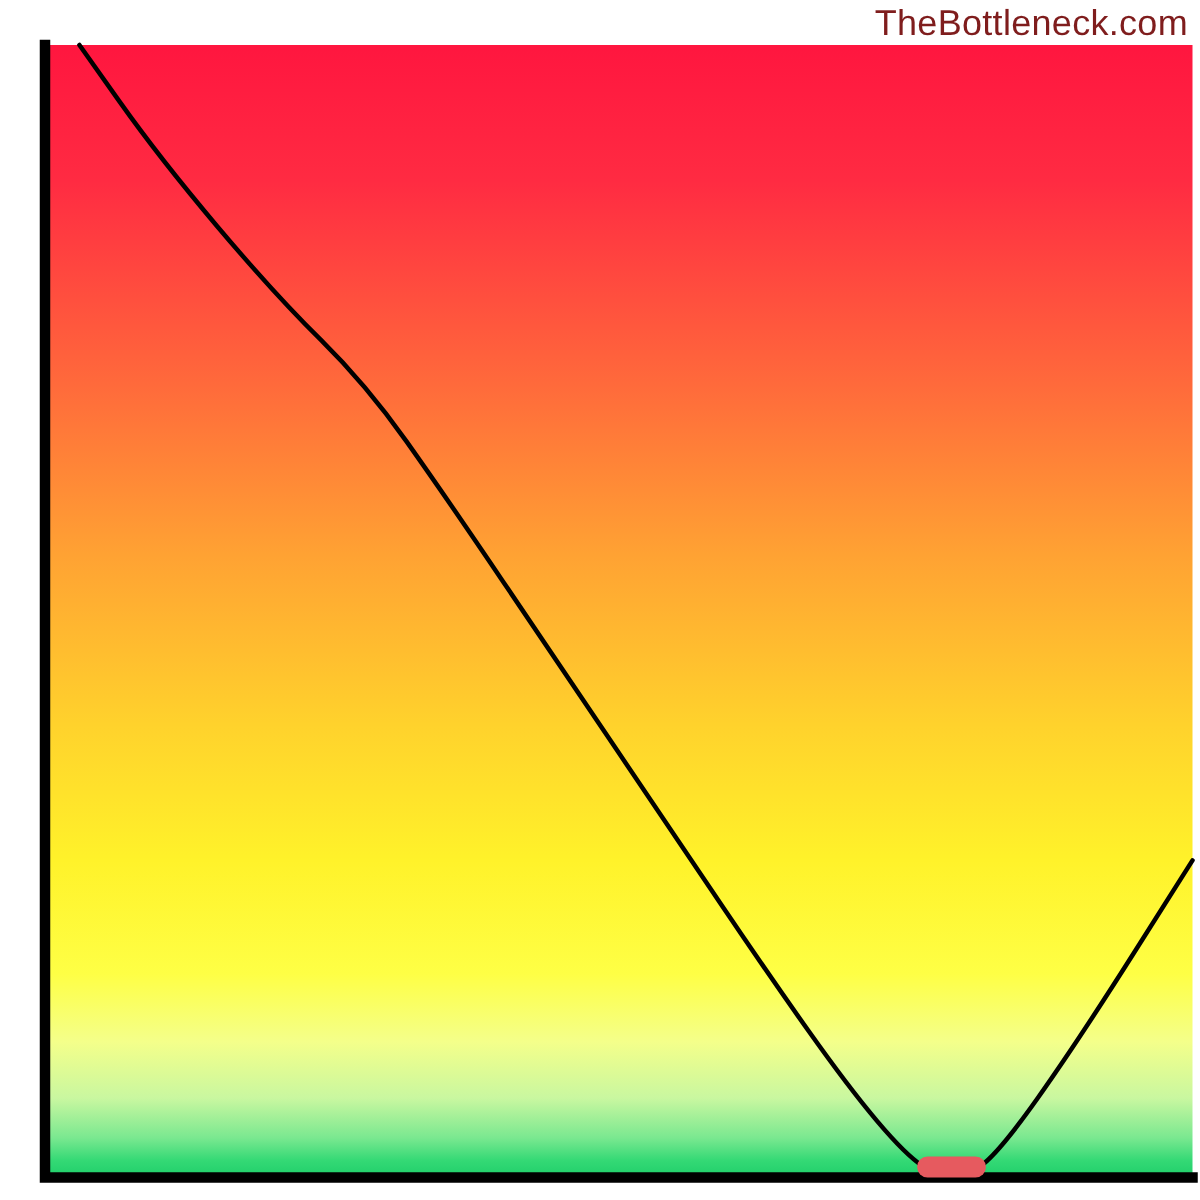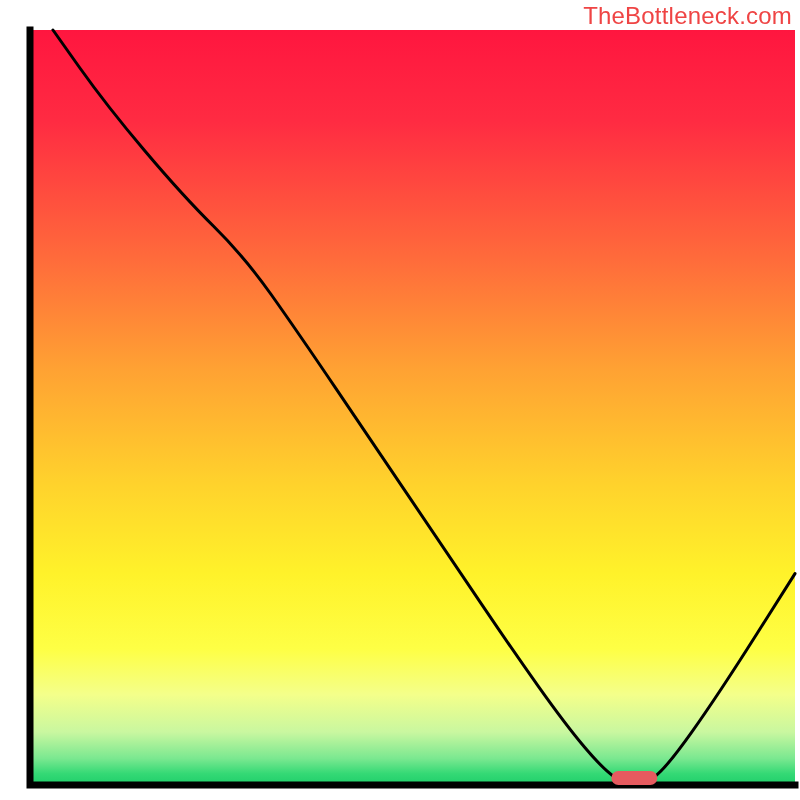--- a/index.html
+++ b/index.html
@@ -12,21 +12,21 @@
   }
   .wrap {
     position: relative;
     width: 800px;
     height: 800px;
   }
   .watermark {
     position: absolute;
     top: 2px;
     right: 8px;
-    color: #ef4444;
+    color: #7f1d1d;
     font-size: 24px;
     font-weight: 500;
     letter-spacing: 0.2px;
     z-index: 5;
   }
   svg {
     display: block;
   }
 </style>
 </head>

